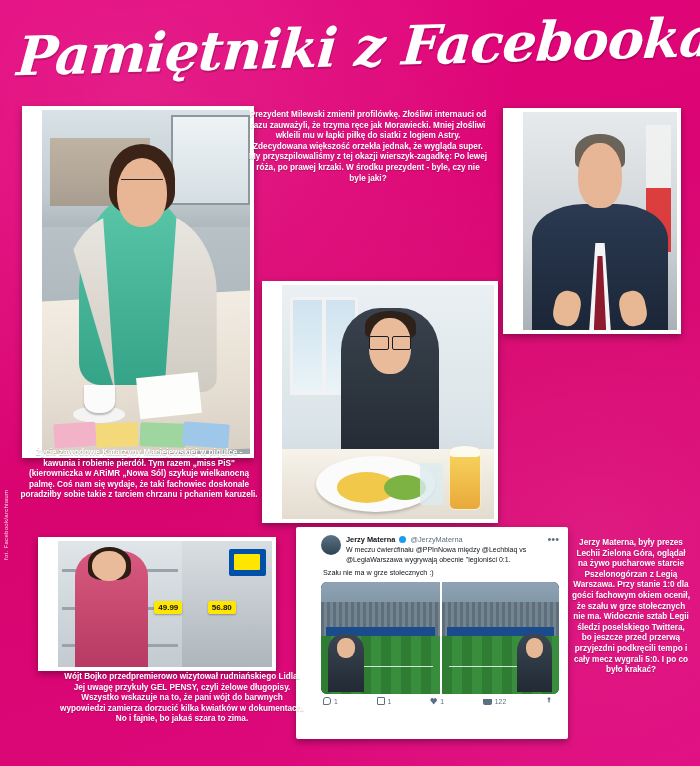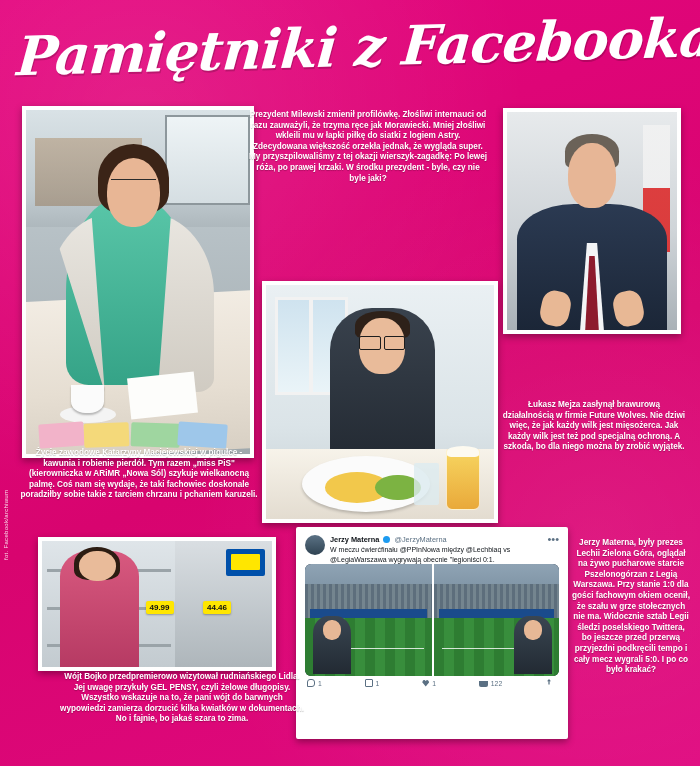--- a/index.html
+++ b/index.html
@@ -47,20 +47,21 @@
     text-shadow: 1px 2px 0 rgba(0,0,0,0.18);
   }
 
   
   .card {
     position: absolute;
     background: #ffffff;
     border: 4px solid #ffffff;
     box-shadow: 0 3px 7px rgba(0,0,0,0.35);
     overflow: hidden;
+    padding-left: 16px;
   }
   .photo {
     position: relative;
     width: 100%; height: 100%;
     overflow: hidden;
     text-align: right;
   }
 
   
   .caption {
@@ -475,54 +476,54 @@
       <div class="lk-head"></div>
       <div class="lk-glasses"></div>
       <div class="lk-table"></div>
       <div class="lk-plate"></div>
       <div class="lk-rice"></div>
       <div class="lk-salad"></div>
       <div class="lk-glass2"></div>
       <div class="lk-beer"></div>
     </div>
   </div>
-  <div class="caption" id="caption-lukasz">Łukasz Mejza zasłynął brawurową działalnością w firmie Future Wolves. Nie dziwi więc, że jak każdy wilk jest mięsożerca. Jak każdy wilk jest też pod specjalną ochroną. A szkoda, bo dla niego można by zrobić wyjątek.</div>
 
   <div class="card" id="photo-lidl">
     <div class="photo">
       <div class="ld-shelf"></div>
       <div class="ld-shelf-line" style="top:22%"></div>
       <div class="ld-shelf-line" style="top:52%"></div>
       <div class="ld-shelf-line" style="top:82%"></div>
       <div class="ld-person"></div>
       <div class="ld-hair"></div>
       <div class="ld-head"></div>
       <div class="ld-logo"></div>
       <div class="ld-price p1">49.99</div>
-      <div class="ld-price p2">44.46</div>
+      <div class="ld-price p2">56.80</div>
     </div>
   </div>
   <div class="caption left" id="caption-lidl">Wójt Bojko przedpremierowo wizytował rudniańskiego Lidla. Jej uwagę przykuły GEL PENSY, czyli żelowe długopisy. Wszystko wskazuje na to, że pani wójt do barwnych wypowiedzi zamierza dorzucić kilka kwiatków w dokumentach. No i fajnie, bo jakaś szara to zima.</div>
 
   <div class="card" id="tweet-card">
     <div class="tw-inner">
       <div class="tw-head">
         <div class="tw-avatar"></div>
         <div class="tw-meta">
           <div class="tw-nameline">
             <span>Jerzy Materna</span>
             <span class="tw-verified"></span>
             <span class="tw-handle">@JerzyMaterna</span>
           </div>
           <div class="tw-sub">W meczu ćwierćfinału @PPInNowa między @Lechbiaq vs</div>
           <div class="tw-sub">@LegiaWarszawa wygrywają obecnie "legioniści 0:1.</div>
         </div>
         <div class="tw-dots">•••</div>
       </div>
 
+      <div class="tw-body">Szału nie ma w grze stołecznych :)</div>
 
       <div class="tw-media">
         <div class="half">
           <div class="stadium-sky"></div>
           <div class="stadium-stand"></div>
           <div class="stadium-board"></div>
           <div class="stadium-pitch"></div>
           <div class="pitch-line"></div>
           <div class="fan-head a">
               <div class="face"></div>

